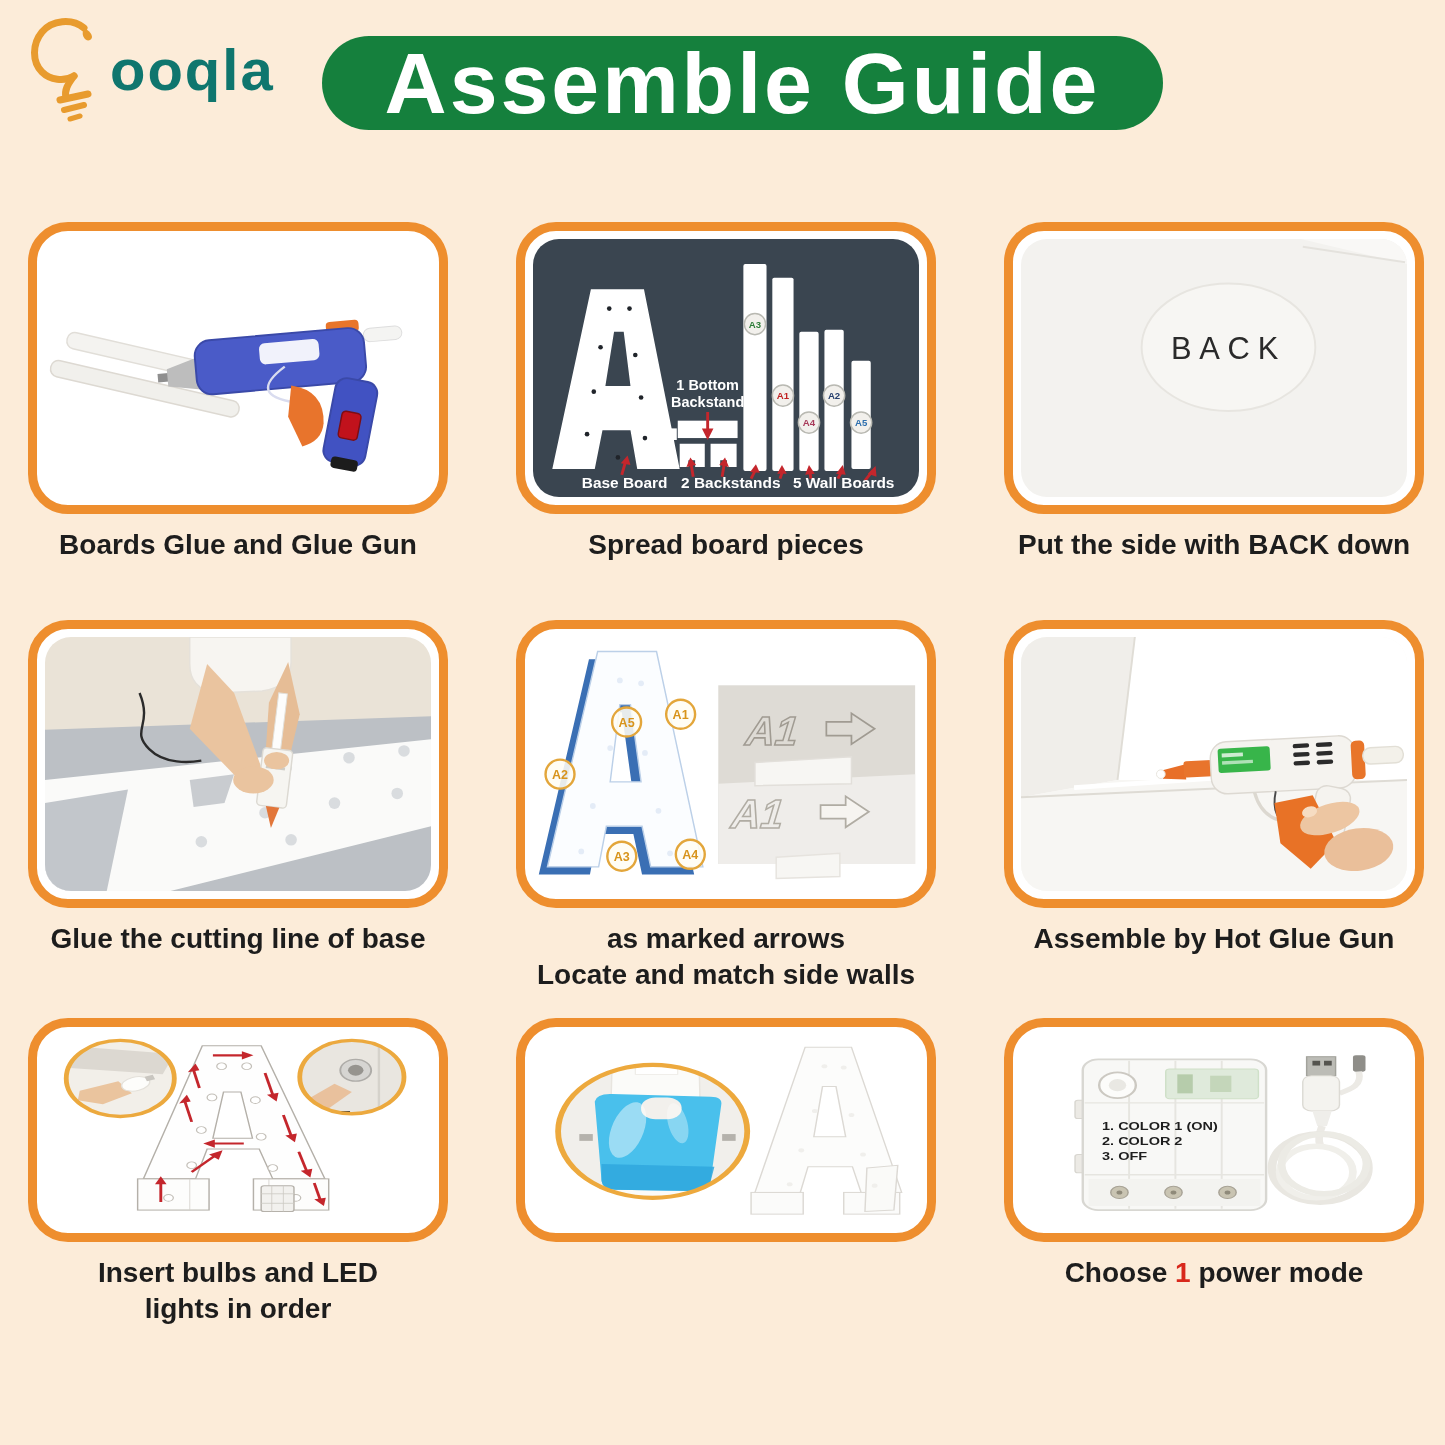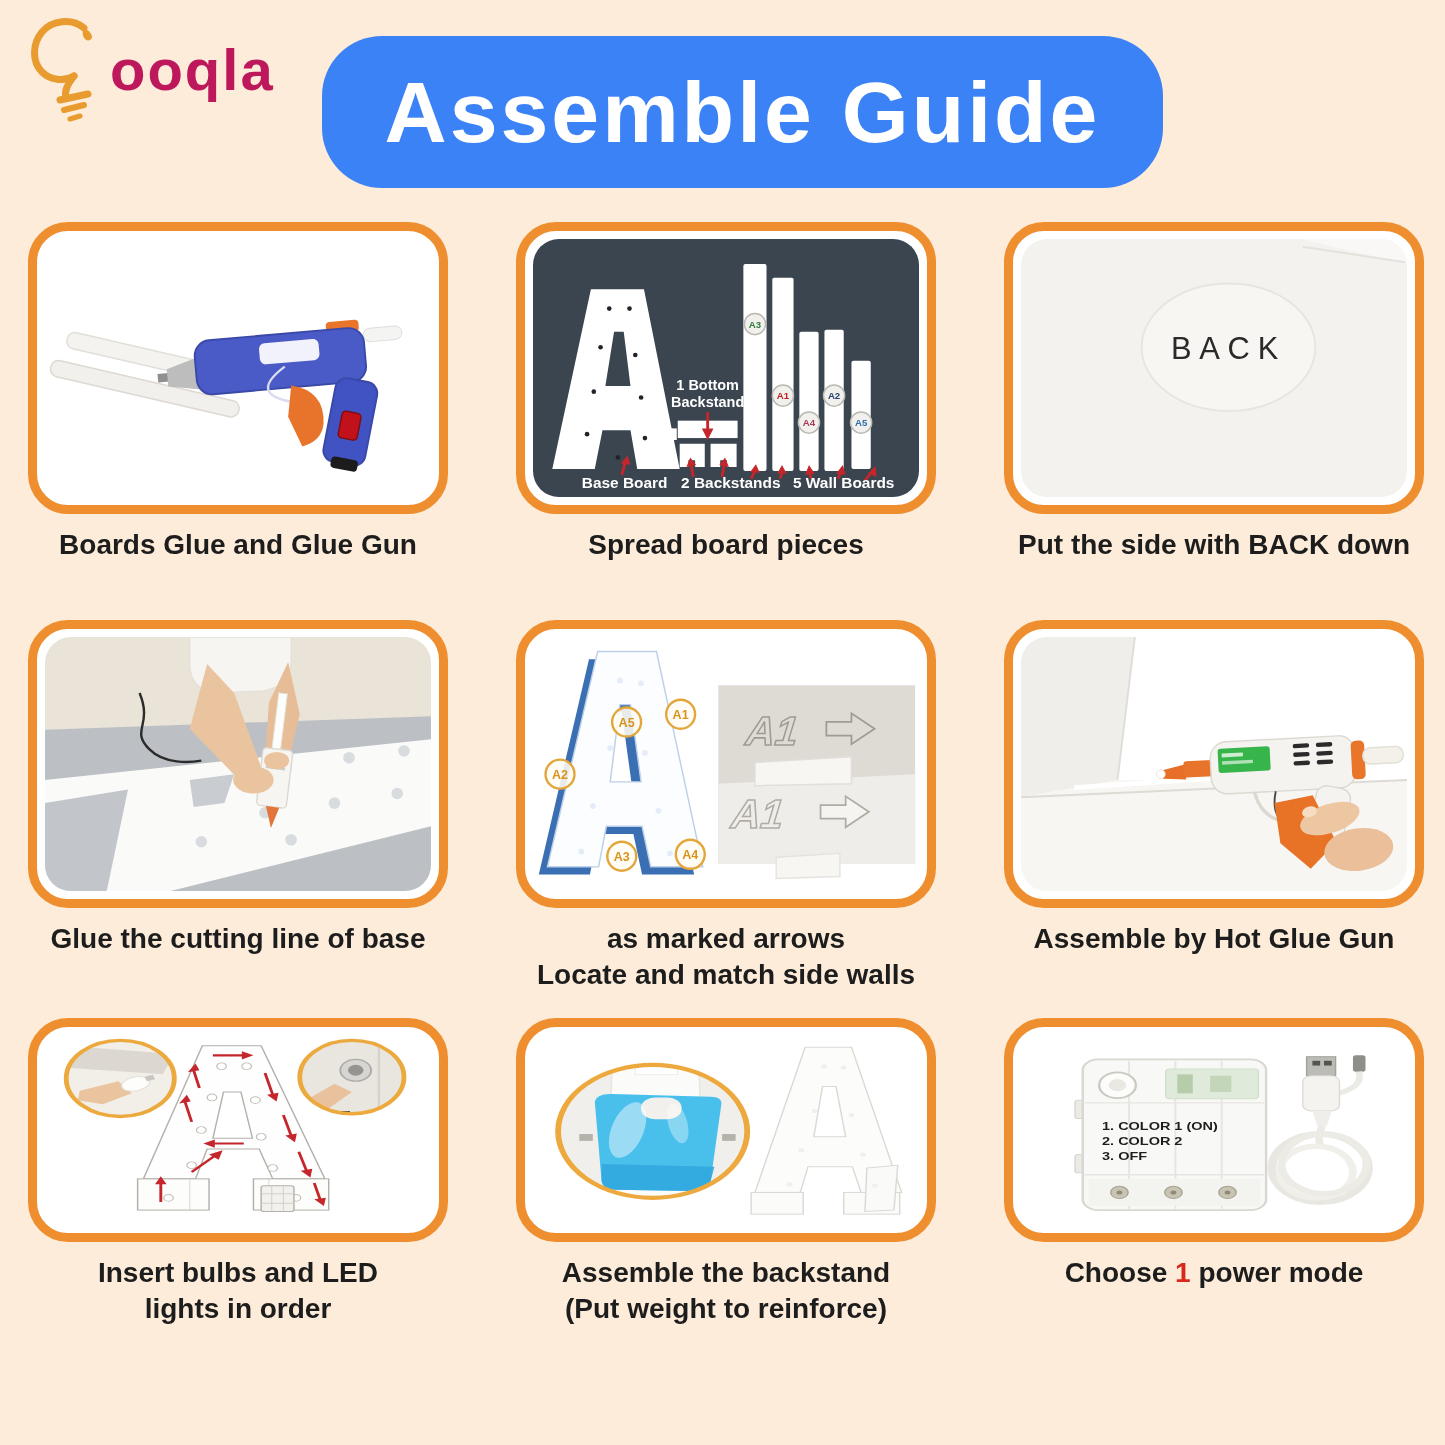--- a/index.html
+++ b/index.html
@@ -2,22 +2,22 @@
 <html><head>
 <meta charset="utf-8">
 <style>
   html,body{margin:0;padding:0;}
   body{width:1445px;height:1445px;background:#fcecd9;font-family:"Liberation Sans",sans-serif;overflow:hidden;}
   .page{position:relative;width:1445px;height:1445px;}
 
   
   .logo{position:absolute;left:22px;top:14px;display:flex;align-items:flex-start;}
   .logo svg{width:104px;height:110px;display:block;}
-  .logo .brand-text{margin-left:-16px;margin-top:22px;font-size:58px;font-weight:bold;color:#be185d;letter-spacing:2px;}
-  .title-pill{position:absolute;left:322px;top:36px;width:841px;height:152px;background:#3b82f6;border-radius:60px;
+  .logo .brand-text{margin-left:-16px;margin-top:22px;font-size:58px;font-weight:bold;color:#0f766e;letter-spacing:2px;}
+  .title-pill{position:absolute;left:322px;top:36px;width:841px;height:94px;background:#15803d;border-radius:60px;
               display:flex;align-items:center;justify-content:center;}
   .title-pill .t{color:#ffffff;font-size:86px;font-weight:bold;letter-spacing:3px;}
 
   
   .step{position:absolute;width:420px;}
   .c1{left:28px}.c2{left:516px}.c3{left:1004px}
   .r1{top:222px}.r2{top:620px}.r3{top:1018px}
   .frame{box-sizing:border-box;width:420px;border:9px solid #ee8e2e;border-radius:40px;background:#ffffff;padding:8px;}
   .r1 .frame{height:292px}.r2 .frame{height:288px}.r3 .frame{height:224px}
   .art{width:100%;height:100%;border-radius:26px;overflow:hidden;background:#fff;}
@@ -438,24 +438,20 @@
               <path d="M71,190 L188,194 L184,216 Q182,230 166,230 L86,228 Q72,228 71,214 Z" fill="#2fa7de" opacity="0.85"></path>
               <rect x="112" y="92" width="42" height="32" rx="15" fill="#f2f0ec"></rect>
               <ellipse cx="98" cy="140" rx="17" ry="42" fill="#ffffff" opacity="0.45" transform="rotate(14 98 140)"></ellipse>
               <ellipse cx="150" cy="130" rx="10" ry="30" fill="#ffffff" opacity="0.35" transform="rotate(-10 150 130)"></ellipse>
             </g>
             <circle cx="124" cy="142" r="98" fill="none" stroke="#eda93d" stroke-width="6"></circle>
           </g>
         </svg>
       </div>
     </div>
-    <div class="caption">
-      <div>Assemble the backstand</div>
-      <div>(Put weight to reinforce)</div>
-    </div>
   </section>
 
   <section class="step r3 c3">
     <div class="frame">
       <div class="art">
         <svg viewBox="0 0 400 280" preserveAspectRatio="none">
           <rect x="0" y="0" width="400" height="280" fill="#ffffff"></rect>
           <g>
             <rect x="56" y="96" width="11" height="27" rx="3" fill="#eceae5" stroke="#d8d6d0" stroke-width="1.5"></rect>
             <rect x="56" y="176" width="11" height="27" rx="3" fill="#eceae5" stroke="#d8d6d0" stroke-width="1.5"></rect>

